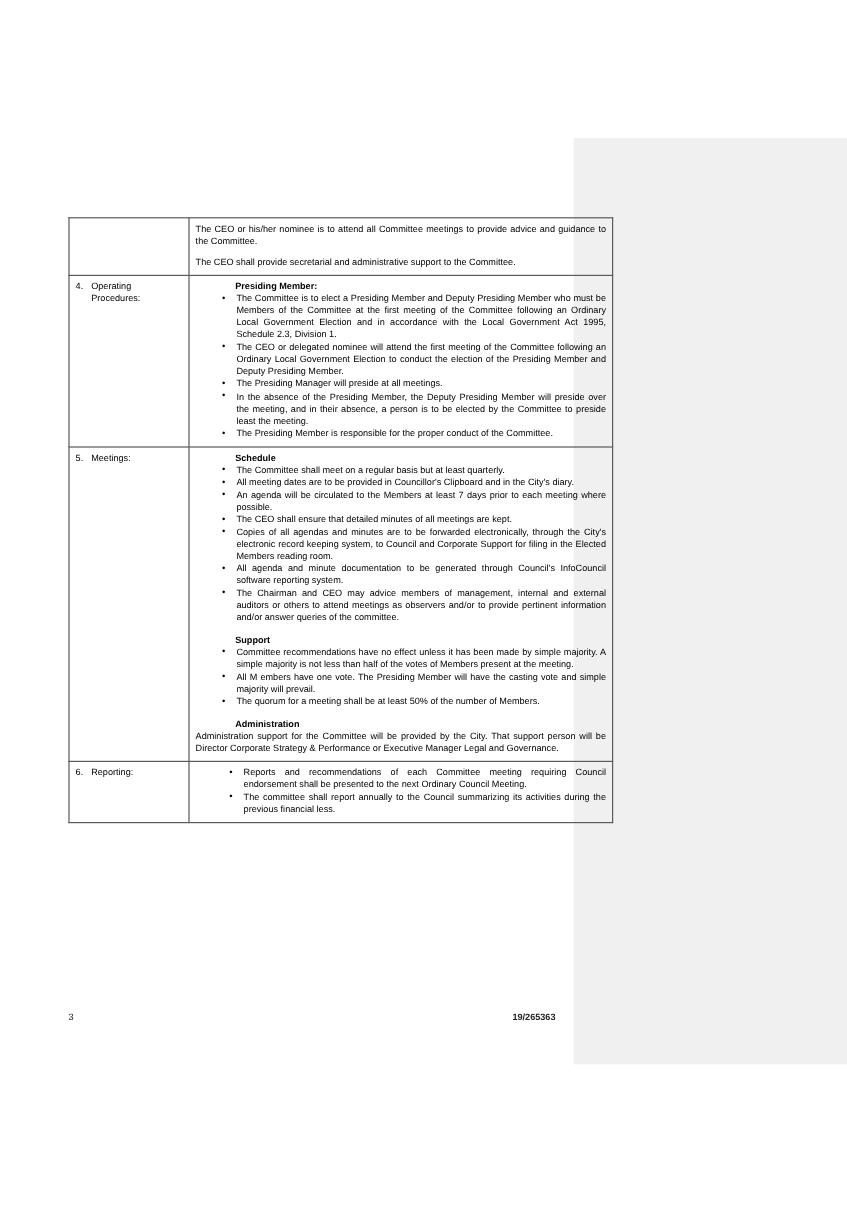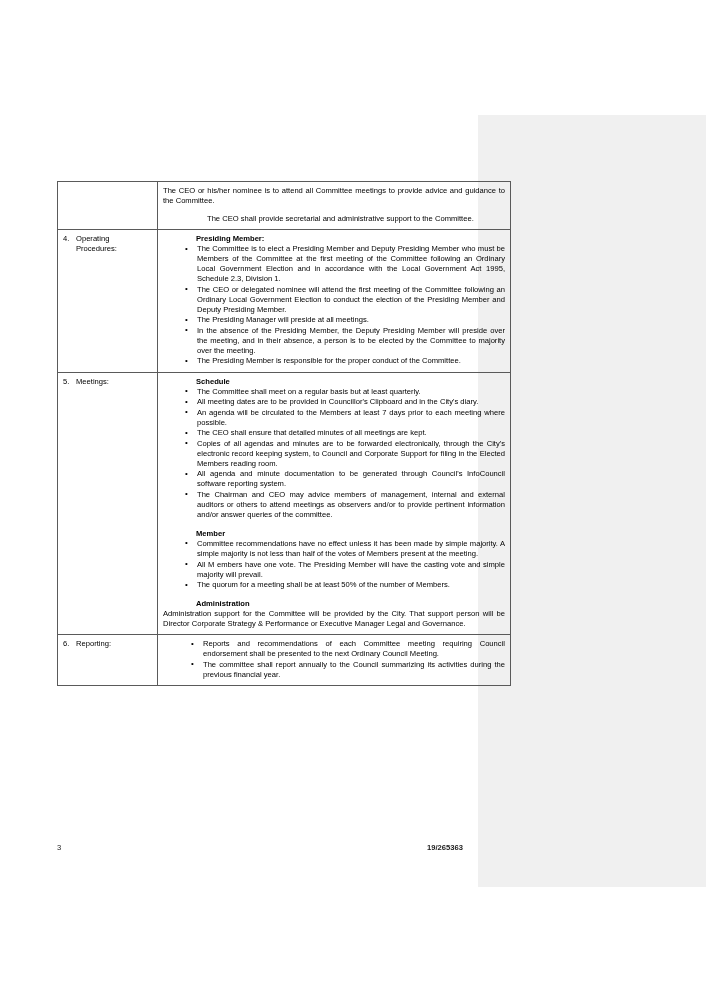--- a/index.html
+++ b/index.html
@@ -71,21 +71,20 @@
     display: table-cell;
     margin-left: 12px;
   }
 
   .para {
     margin: 0 0 0 0;
     text-align: justify;
   }
   .para + .para {
     margin-top: 8px;
-    margin-left: 44px;
   }
   .sub-head {
     font-weight: bold;
     margin: 0;
     padding-left: 33px;
   }
   .sub-head.spaced {
     margin-top: 9px;
   }
   .plain-under-head {
@@ -161,21 +160,21 @@
             <span class="label-num">4.</span>
             <span class="label-text">Operating Procedures:</span>
           </div>
         </td>
         <td class="body-cell">
           <p class="sub-head">Presiding Member:</p>
           <ul class="bullets">
             <li>The Committee is to elect a Presiding Member and Deputy Presiding Member who must be Members of the Committee at the first meeting of the Committee following an Ordinary Local Government Election and in accordance with the Local Government Act 1995, Schedule 2.3, Division 1.</li>
             <li>The CEO or delegated nominee will attend the first meeting of the Committee following an Ordinary Local Government Election to conduct the election of the Presiding Member and Deputy Presiding Member.</li>
             <li>The Presiding Manager will preside at all meetings.</li>
-            <li>In the absence of the Presiding Member, the Deputy Presiding Member will preside over the meeting, and in their absence, a person is to be elected by the Committee to majority over the meeting.</li>
+            <li>In the absence of the Presiding Member, the Deputy Presiding Member will preside over the meeting, and in their absence, a person is to be elected by the Committee to preside least the meeting.</li>
             <li>The Presiding Member is responsible for the proper conduct of the Committee.</li>
           </ul>
         </td>
       </tr>
 
       <tr>
         <td class="label-cell">
           <div class="label-row">
             <span class="label-num">5.</span>
             <span class="label-text">Meetings:</span>
@@ -187,21 +186,21 @@
           <ul class="bullets">
             <li>The Committee shall meet on a regular basis but at least quarterly.</li>
             <li>All meeting dates are to be provided in Councillor's Clipboard and in the City's diary.</li>
             <li>An agenda will be circulated to the Members at least 7 days prior to each meeting where possible.</li>
             <li>The CEO shall ensure that detailed minutes of all meetings are kept.</li>
             <li>Copies of all agendas and minutes are to be forwarded electronically, through the City's electronic record keeping system, to Council and Corporate Support for filing in the Elected Members reading room.</li>
             <li>All agenda and minute documentation to be generated through Council's InfoCouncil software reporting system.</li>
             <li>The Chairman and CEO may advice members of management, internal and external auditors or others to attend meetings as observers and/or to provide pertinent information and/or answer queries of the committee.</li>
           </ul>
 
-          <p class="sub-head spaced">Member</p>
+          <p class="sub-head spaced">Support</p>
           <ul class="bullets">
             <li>Committee recommendations have no effect unless it has been made by simple majority. A simple majority is not less than half of the votes of Members present at the meeting.</li>
             <li>All M embers have one vote.  The Presiding Member will have the casting vote and simple majority will prevail.</li>
             <li>The quorum for a meeting shall be at least 50% of the number of Members.</li>
           </ul>
 
           <p class="sub-head spaced">Administration</p>
           <p class="plain-under-head">Administration support for the Committee will be provided by  the City.  That support person will be Director Corporate Strategy &amp; Performance or Executive Manager Legal and Governance.</p>
         </td>
       </tr>
@@ -209,21 +208,21 @@
       <tr>
         <td class="label-cell">
           <div class="label-row">
             <span class="label-num">6.</span>
             <span class="label-text">Reporting:</span>
           </div>
         </td>
         <td class="body-cell">
           <ul class="bullets wide">
             <li>Reports and recommendations of each Committee meeting requiring Council endorsement shall be presented to the next Ordinary Council Meeting.</li>
-            <li>The committee shall report annually to the Council summarizing its activities during the previous financial year.</li>
+            <li>The committee shall report annually to the Council summarizing its activities during the previous financial less.</li>
           </ul>
         </td>
       </tr>
 
     </tbody>
   </table>
 
   <div id="footer">
     <span class="pg">3</span>
     <span class="ref">19/265363</span>

